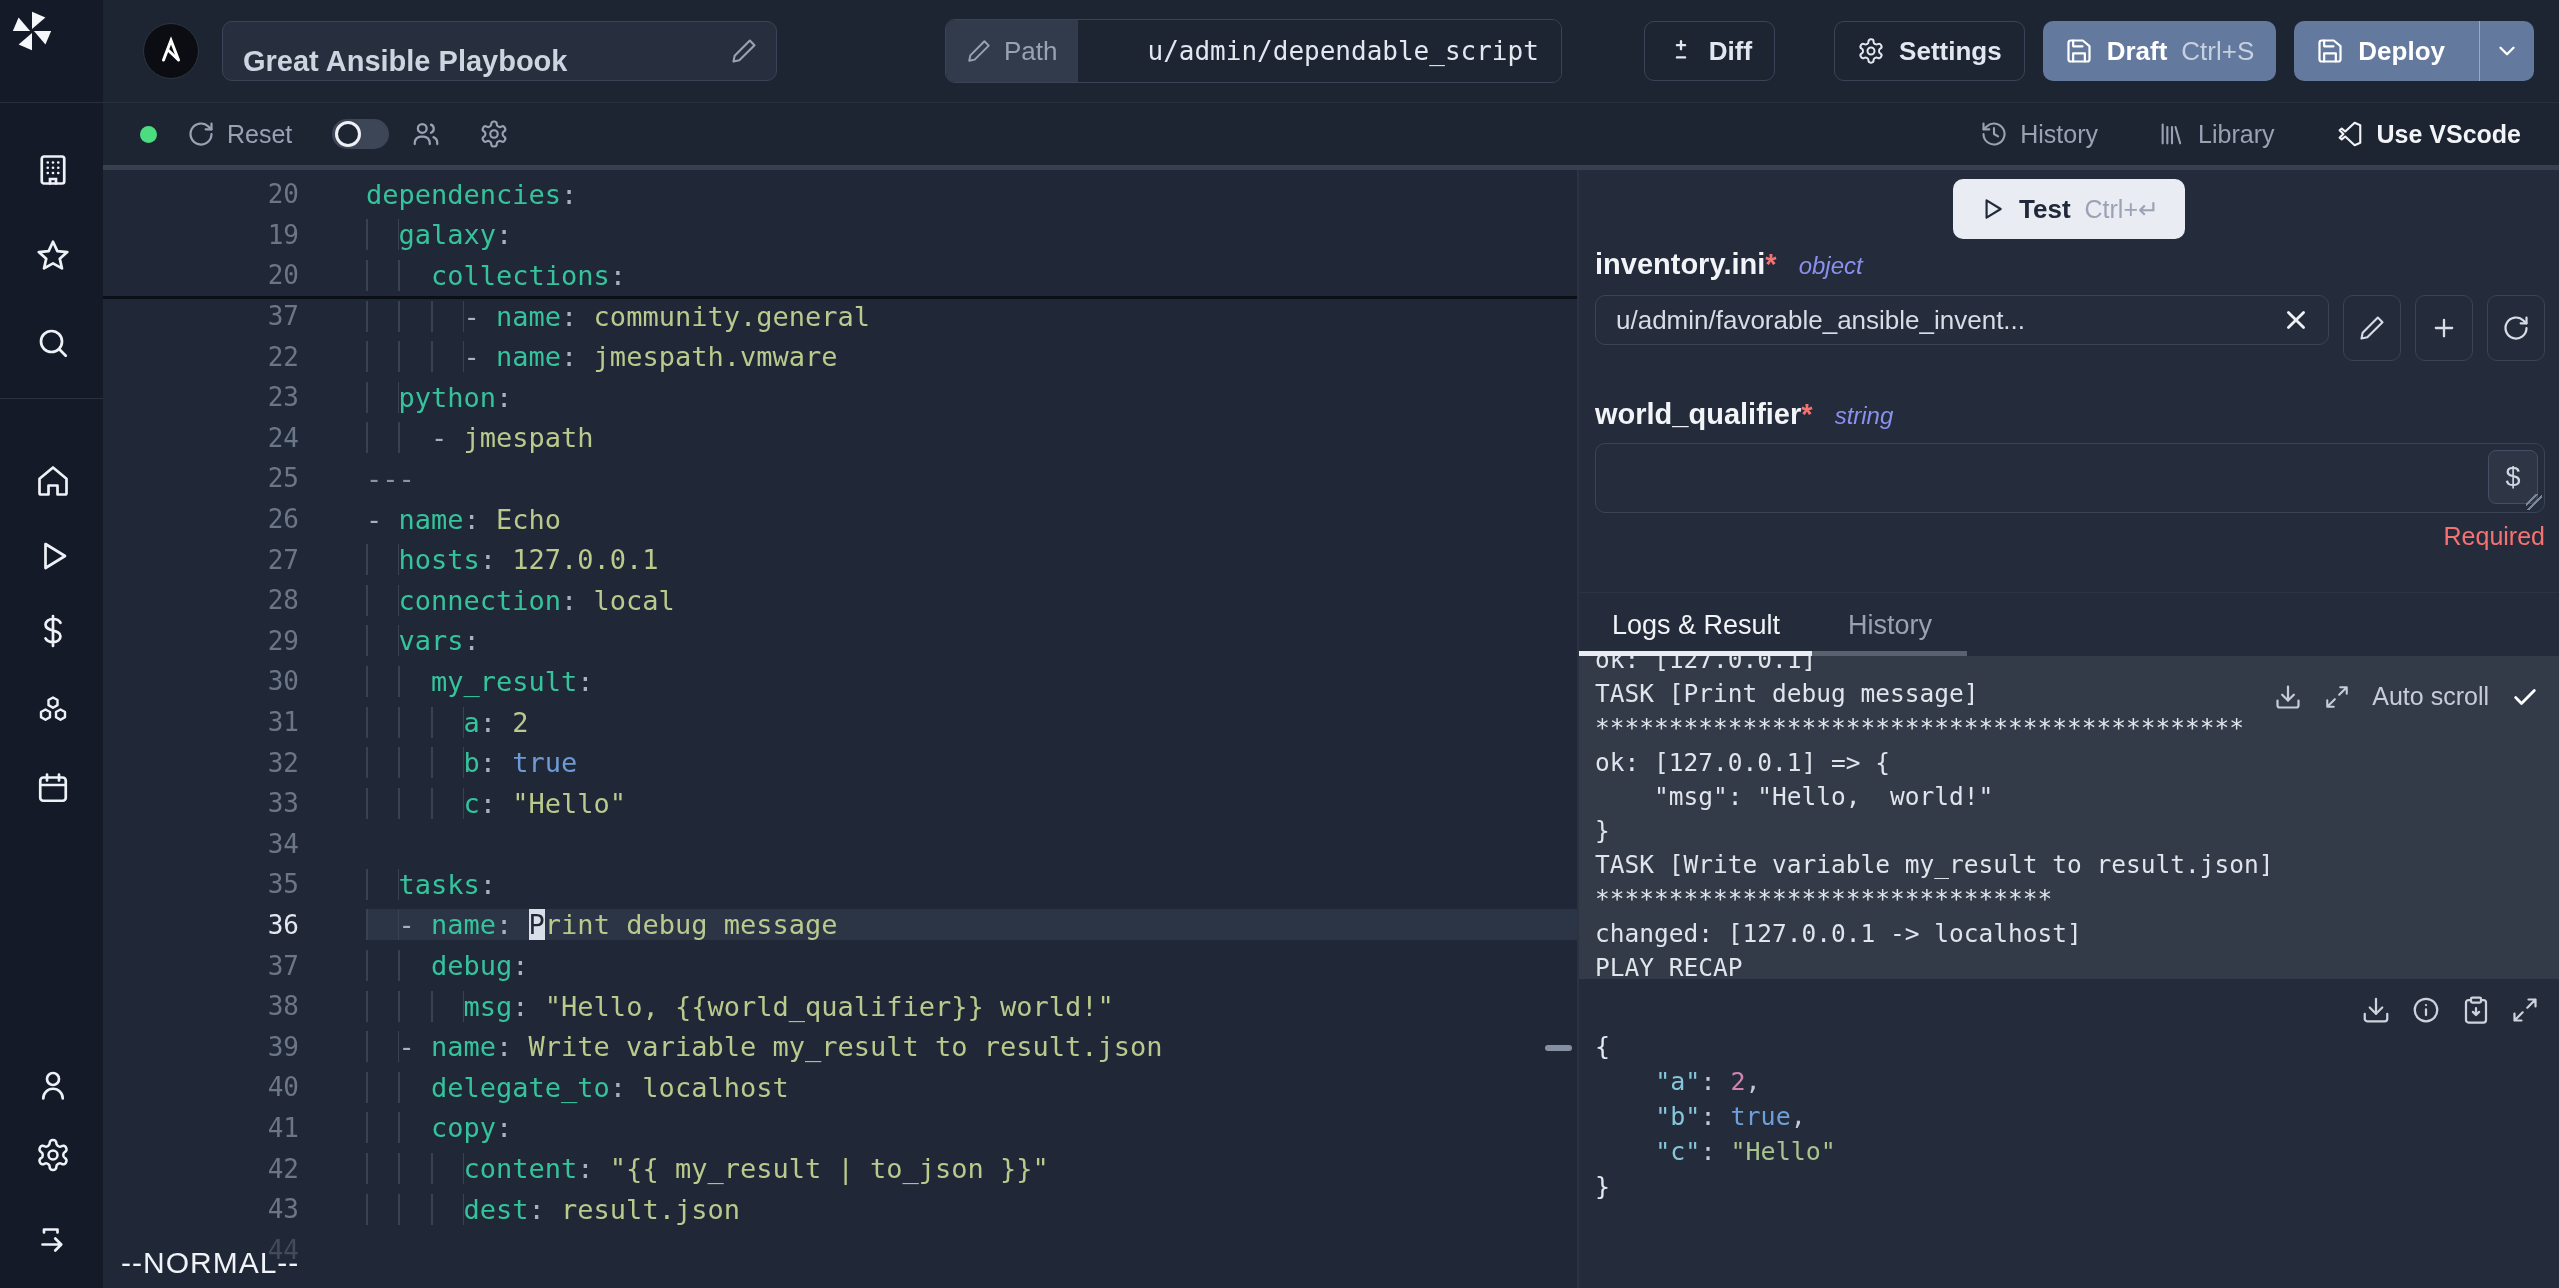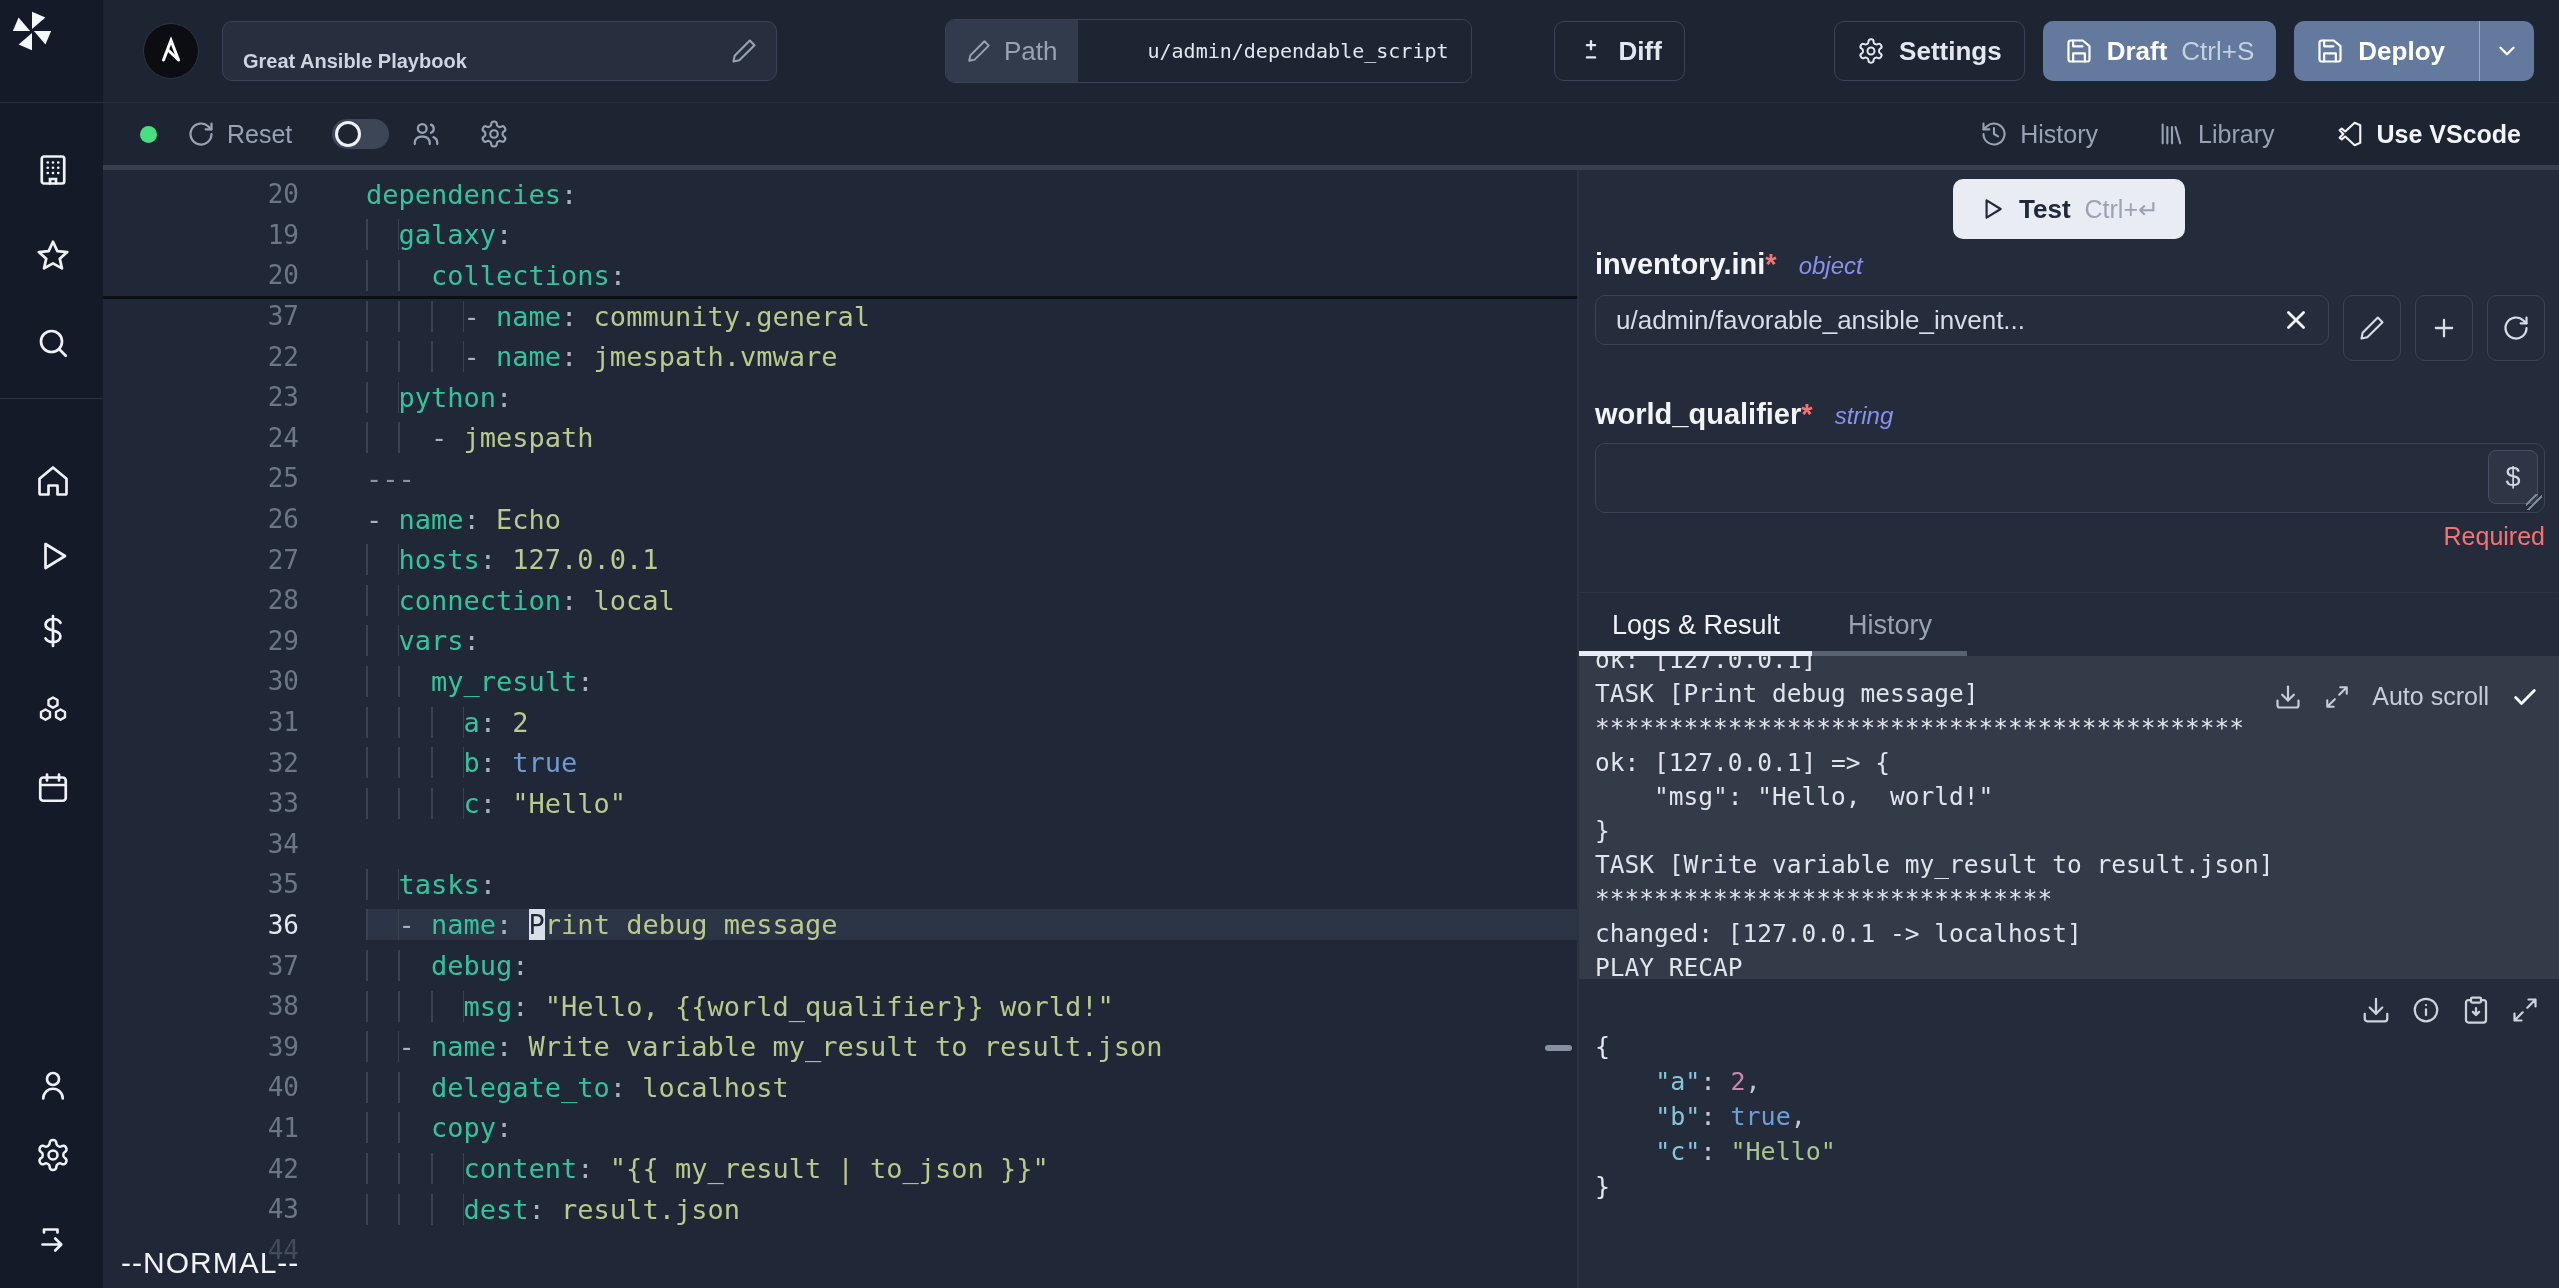--- a/index.html
+++ b/index.html
@@ -15,27 +15,27 @@
 
   
   #topbar{position:absolute;left:57px;right:0;top:0;height:102px;background:#1d2532;
           display:flex;align-items:center;padding:0 25px 0 86px;box-sizing:border-box;z-index:2;}
   #hline1{position:absolute;left:0;right:0;top:102px;height:1px;background:#272f3e;z-index:6;}
   .avatar{width:54px;height:54px;border-radius:50%;background:#0b0d12;border:1px solid #2e3644;
           display:flex;align-items:center;justify-content:center;flex:0 0 auto;}
   #title-wrap{margin-left:23px;width:555px;height:60px;background:#272f3e;border:1px solid #3a4456;
               border-radius:10px;display:flex;align-items:center;padding:0 18px;box-sizing:border-box;}
   #title-input{flex:1;background:transparent;border:none;outline:none;color:#cdd5e1;
-               font-size:20px;font-weight:bold;font-family:"Liberation Sans",sans-serif;margin-top:20px;}
+               font-size:29px;font-weight:bold;font-family:"Liberation Sans",sans-serif;margin-top:20px;}
   #path-group{margin-left:168px;height:62px;border:1px solid #3a4456;border-radius:10px;
               display:flex;align-items:stretch;overflow:hidden;gap:48px;}
   #path-left{background:#323b4c;display:flex;align-items:center;gap:12px;padding:0 20px;
              color:#98a2b3;font-size:26px;}
   #path-right{background:#1d2532;display:flex;align-items:center;padding:0 22px;
-              font-family:"DejaVu Sans Mono",monospace;font-size:20px;color:#e3e8f0;}
+              font-family:"DejaVu Sans Mono",monospace;font-size:26px;color:#e3e8f0;}
   .tb-btn{height:60px;border:1px solid #3a4456;border-radius:10px;background:transparent;
           display:flex;align-items:center;gap:14px;padding:0 22px;color:#e3e8f0;
           font-size:26px;font-weight:bold;cursor:pointer;box-sizing:border-box;}
   .tb-btn.blue{background:#63799d;border:none;color:#fff;}
   .shortcut{font-weight:normal;color:#c6d0e0;}
   #diff-btn{margin-left:82px;}
   #settings-btn{margin-left:auto;}
   #draft-btn{margin-left:18px;}
   #deploy-btn{margin-left:18px;padding:0;}
   #deploy-main{display:flex;align-items:center;gap:14px;padding:0 20px 0 22px;height:100%;}

